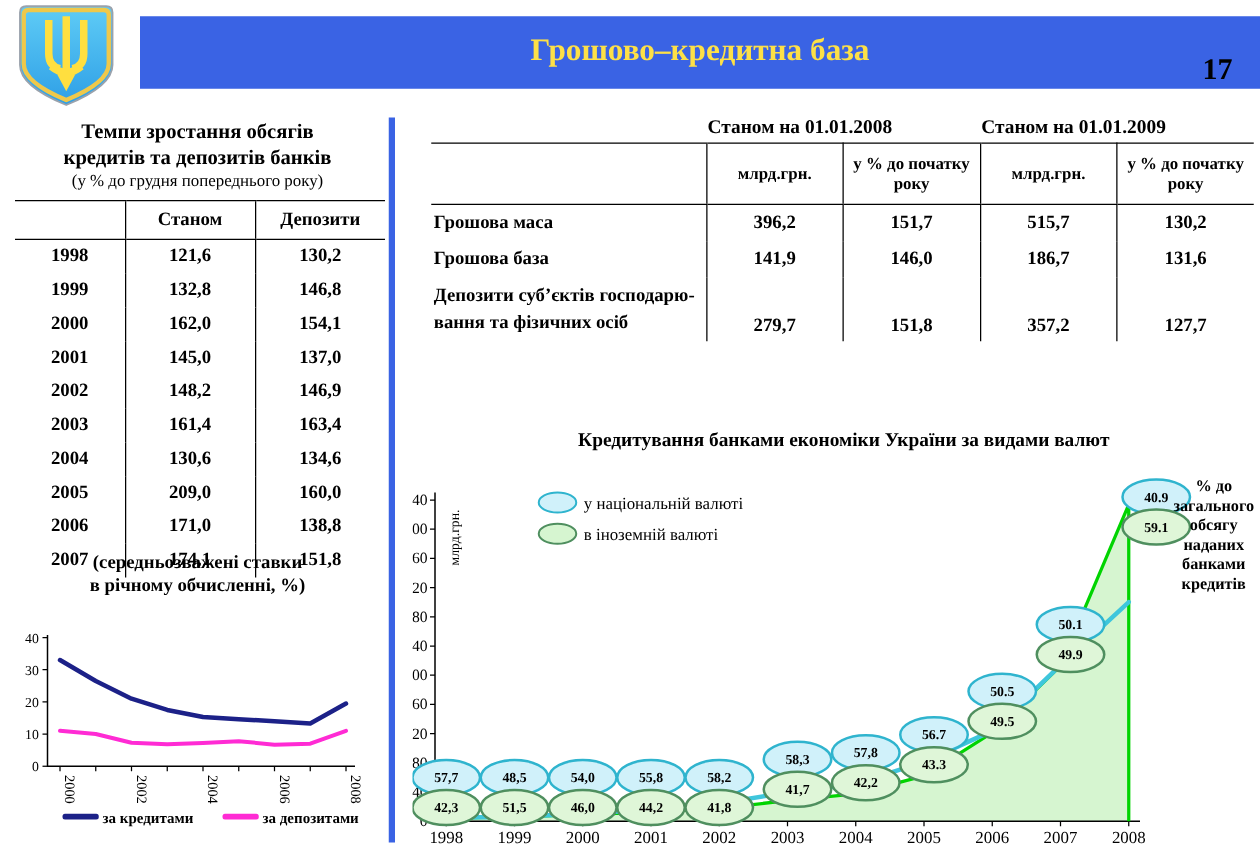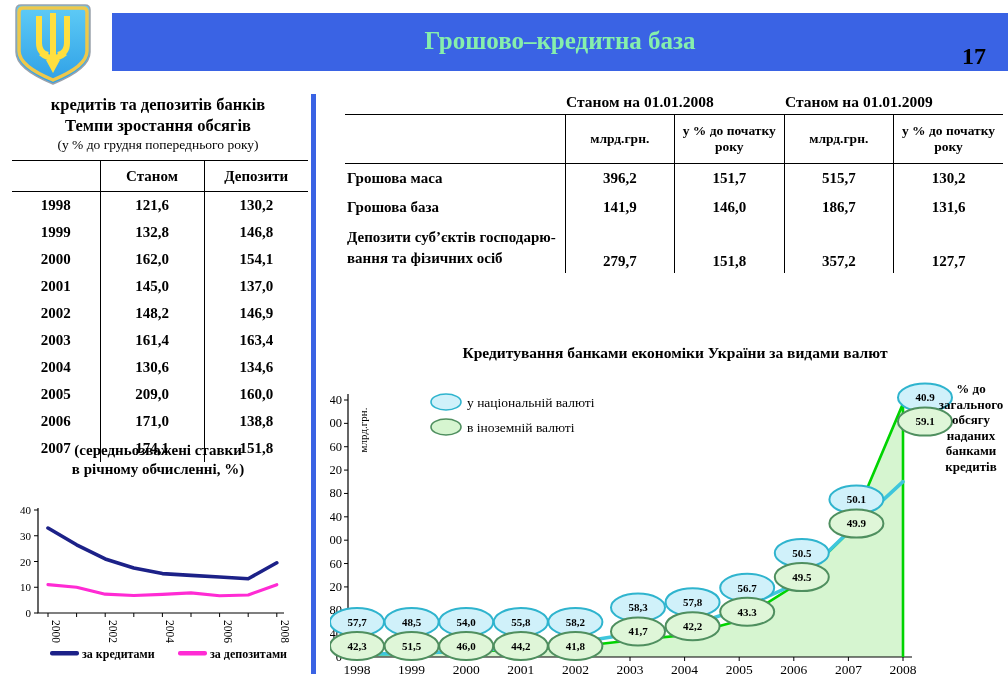--- a/index.html
+++ b/index.html
@@ -1,21 +1,21 @@
 <!DOCTYPE html>
 <html><head>
 <meta charset="utf-8">
 <style>
   html,body{margin:0;padding:0}
   body{width:1008px;height:694px;position:relative;background:#fff;overflow:hidden;
        font-family:"Liberation Serif",serif;color:#000}
   .abs{position:absolute}
   
   #header-bar{left:112px;top:13px;width:896px;height:58px;background:#3A63E4}
-  #header-title{left:0;right:0;top:14px;text-align:center;color:#86efac;font-weight:bold;font-size:25px}
+  #header-title{left:0;right:0;top:14px;text-align:center;color:#fde047;font-weight:bold;font-size:25px}
   #page-number{right:22px;top:30px;color:#000000;font-weight:bold;font-size:24px}
   #divider{left:311px;top:94px;width:5px;height:580px;background:#3A63E4}
   
   #growth-title{left:8px;top:94px;width:300px;text-align:center;font-weight:bold;font-size:16.5px;line-height:21px}
   #growth-subtitle{font-weight:normal;font-size:13.5px;line-height:18px}
   #growth-table{left:12px;top:160px;width:296px;border-collapse:collapse;font-weight:bold}
   #growth-table th{font-size:15px;border-top:1.5px solid #000;border-bottom:1.5px solid #000;height:28px}
   #growth-table td{font-size:15px;text-align:center;height:25px}
   #growth-table th:nth-child(2),#growth-table th:nth-child(3),
   #growth-table td:nth-child(2),#growth-table td:nth-child(3){border-left:1px solid #000}
@@ -60,22 +60,22 @@
   <path d="M38 58 L52 58 L45 71 Z" fill="#FFDF3F"></path>
 </svg>
 
 <div class="abs" id="header-bar">
   <div class="abs" id="header-title">Грошово–кредитна база</div>
   <div class="abs" id="page-number">17</div>
 </div>
 <div class="abs" id="divider"></div>
 
 <div class="abs" id="growth-title">
+  <div>Темпи зростання обсягів</div>
   <div>кредитів та депозитів банків</div>
-  <div>Темпи зростання обсягів</div>
   <div id="growth-subtitle">(у % до грудня попереднього року)</div>
 </div>
 
 <table class="abs" id="growth-table">
   <colgroup>
       <col class="c1">
       <col class="c2">
       <col class="c3">
     </colgroup>
   <thead>

